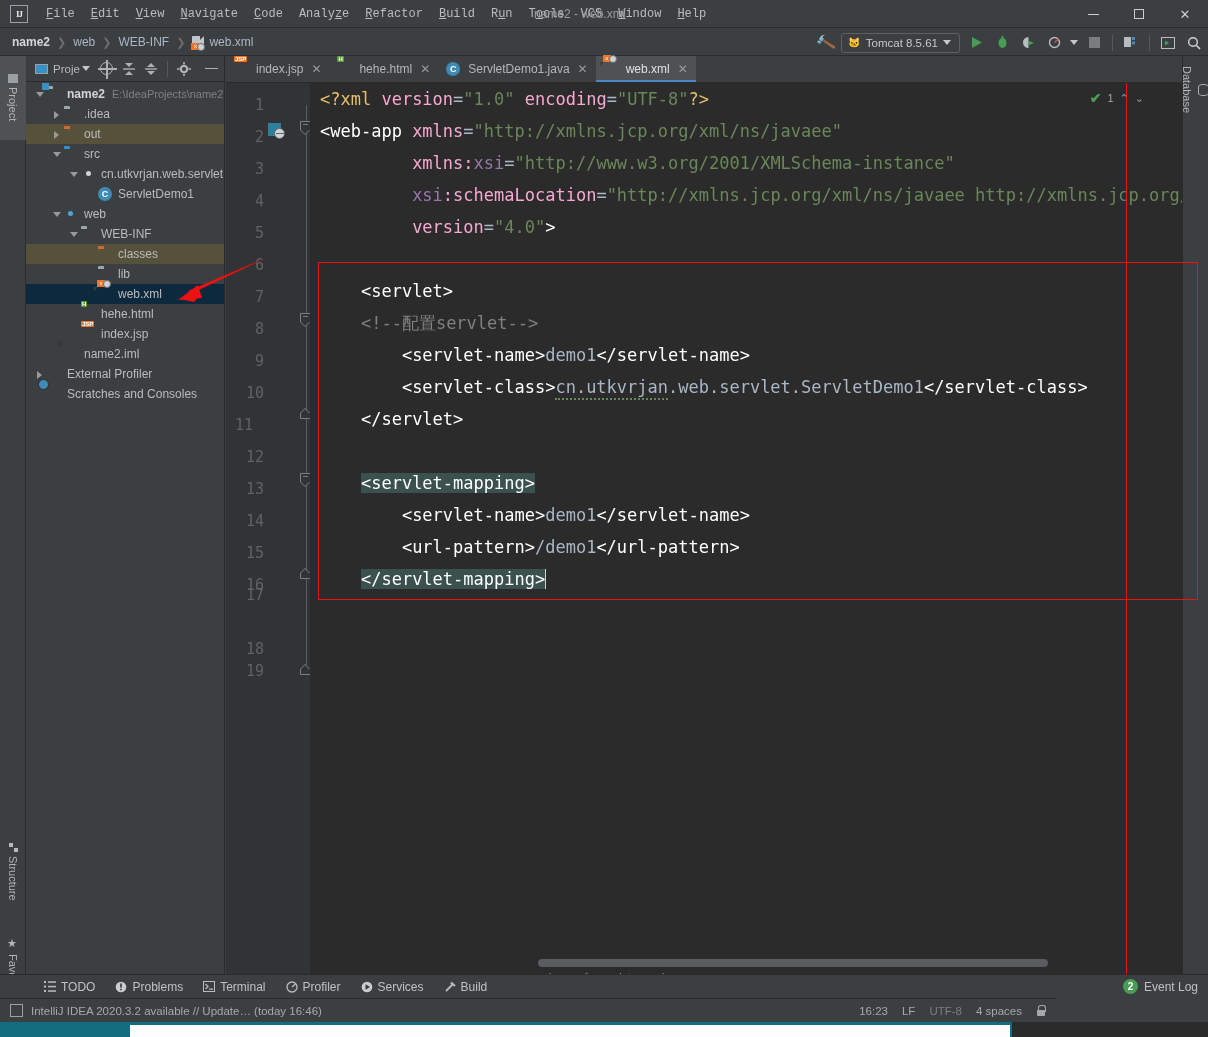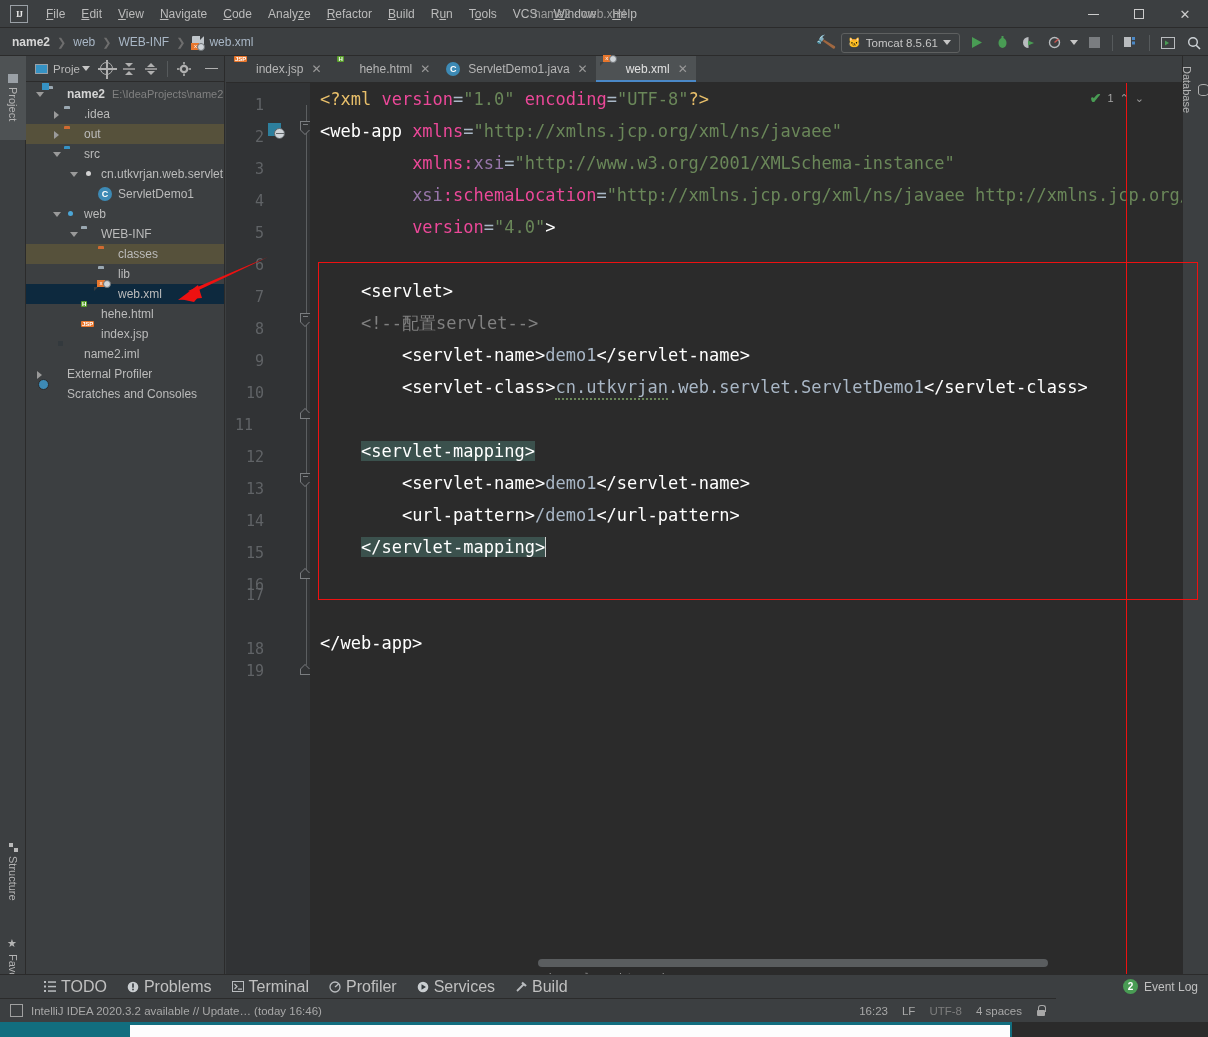--- a/index.html
+++ b/index.html
@@ -17,21 +17,21 @@
     position: absolute; top: 0; left: 0; width: 1208px; height: 28px;
     background: #3c3f41; display: flex; align-items: center;
     border-bottom: 1px solid #2b2b2b;
   }
   .ij-logo {
     width: 18px; height: 18px; margin-left: 10px; margin-right: 10px;
     background: #3c3f41; border: 1px solid #9aa0a6; color: #e8e8e8;
     font-size: 9px; font-weight: bold; font-family: "Liberation Serif", serif;
     display: flex; align-items: center; justify-content: center; letter-spacing: -1px;
   }
-  .menu { display: flex; align-items: center; }
+  .menu { display: flex; align-items: center; font-family: Liberation Mono, monospace; }
   .menu-item {
     font-size: 12px; color: #bbbbbb; padding: 3px 8px; white-space: nowrap;
   }
   .menu-item u { text-decoration: underline; }
   .win-title {
     position: absolute; left: 534px; top: 7px;
     font-size: 12px; color: #9c9c9c;
   }
   .win-ctrls { position: absolute; right: 0; top: 0; display: flex; height: 28px; }
   .win-btn {
@@ -214,21 +214,21 @@
   .code {
     position: absolute; left: 84px; top: 27px; right: 0; height: 903px;
     overflow: hidden; background: #2b2b2b;
   }
   .cline {
     height: 32px; line-height: 32px; white-space: pre;
     font-family: "DejaVu Sans Mono", monospace; font-size: 17px;
     padding-left: 10px; color: #a9b7c6;
   }
   .tg { color: #ffffff; }
-  .at { color: #ec4899; }
+  .at { color: #f9a8d4; }
   .va { color: #6a8759; }
   .ns { color: #9876aa; }
   .tx { color: #a9b7c6; }
   .cm { color: #808080; }
   .pun { color: #e8bf6a; }
   .hl { background: #3b514d; }
   .wavy { border-bottom: 2px dotted #6a8759; padding-bottom:1px; }
 
   .redbox {
     position: absolute; left: 318px; top: 262px; width: 880px; height: 338px;
@@ -267,21 +267,21 @@
     position: absolute; left: 84px; bottom: 0; right: 0; height: 18px;
     display: flex; align-items: center; font-size: 11px; color: #9a9a9a; padding-left: 225px;
   }
   .crumb-bot .s { color: #6e6e6e; margin: 0 6px; }
 
   
   .toolwin {
     position: absolute; left: 0; bottom: 39px; width: 1208px; height: 24px;
     background: #3c3f41; display: flex; align-items: center; border-top: 1px solid #2b2b2b;
   }
-  .twi { display: flex; align-items: center; gap: 5px; font-size: 16px; color: #c0c0c0; padding: 0 10px; }
+  .twi { display: flex; align-items: center; gap: 5px; font-size: 12px; color: #c0c0c0; padding: 0 10px; }
   .twi .ic { font-size: 11px; display:flex; align-items:center; }
   .elog { position: absolute; right: 10px; display: flex; align-items: center; gap: 6px; font-size: 12px; color: #c0c0c0; }
   .elog .cnt {
     width: 15px; height: 15px; border-radius: 50%; background: #499c54; color: #fff;
     font-size: 10px; display: flex; align-items: center; justify-content: center; font-weight: bold;
   }
   .statusbar {
     position: absolute; left: 0; bottom: 15px; width: 1056px; height: 24px;
     background: #3c3f41; display: flex; align-items: center; border-top: 1px solid #2b2b2b;
   }
@@ -665,28 +665,28 @@
         <div class="cline" style="top: 0px;"><span class="pun">&lt;?xml </span><span class="at">version</span><span class="tx">=</span><span class="va">"1.0"</span><span class="tx"> </span><span class="at">encoding</span><span class="tx">=</span><span class="va">"UTF-8"</span><span class="pun">?&gt;</span></div>
         <div class="cline" style="top: 32px;"><span class="tg">&lt;web-app </span><span class="at">xmlns</span><span class="tx">=</span><span class="va">"http://xmlns.jcp.org/xml/ns/javaee"</span></div>
         <div class="cline" style="top: 64px;"><span class="tx">         </span><span class="at">xmlns:</span><span class="ns">xsi</span><span class="tx">=</span><span class="va">"http://www.w3.org/2001/XMLSchema-instance"</span></div>
         <div class="cline" style="top: 96px;"><span class="tx">         </span><span class="ns">xsi</span><span class="at">:schemaLocation</span><span class="tx">=</span><span class="va">"http://xmlns.jcp.org/xml/ns/javaee http://xmlns.jcp.org/xml/ns/javaee/web-app_4_0.xsd"</span></div>
         <div class="cline" style="top: 128px;"><span class="tx">         </span><span class="at">version</span><span class="tx">=</span><span class="va">"4.0"</span><span class="tg">&gt;</span></div>
         <div class="cline" style="top: 160px;">&nbsp;</div>
         <div class="cline" style="top: 224px;"><span class="tx">    </span><span class="tg">&lt;servlet&gt;</span></div>
         <div class="cline" style="top: 192px;"><span class="tx">    </span><span class="cm">&lt;!--配置servlet--&gt;</span></div>
         <div class="cline" style="top: 256px;"><span class="tx">        </span><span class="tg">&lt;servlet-name&gt;</span><span class="tx">demo1</span><span class="tg">&lt;/servlet-name&gt;</span></div>
         <div class="cline" style="top: 288px;"><span class="tx">        </span><span class="tg">&lt;servlet-class&gt;</span><span class="wavy">cn.utkvrjan</span><span class="tx">.web.servlet.ServletDemo1</span><span class="tg">&lt;/servlet-class&gt;</span></div>
+        <div class="cline" style="top: 320px;"><span class="tx">    </span><span class="tg">&lt;/servlet&gt;</span></div>
         <div class="cline" style="top: 352px;">&nbsp;</div>
         <div class="cline" style="top: 384px;"><span class="tx">    </span><span class="tg hl">&lt;servlet-mapping&gt;</span></div>
         <div class="cline" style="top: 416px;"><span class="tx">        </span><span class="tg">&lt;servlet-name&gt;</span><span class="tx">demo1</span><span class="tg">&lt;/servlet-name&gt;</span></div>
         <div class="cline" style="top: 448px;"><span class="tx">        </span><span class="tg">&lt;url-pattern&gt;</span><span class="tx">/demo1</span><span class="tg">&lt;/url-pattern&gt;</span></div>
         <div class="cline" style="top: 480px;"><span class="tx">    </span><span class="tg hl">&lt;/servlet-mapping&gt;</span><span style="border-left:1.5px solid #d0d0d0;"></span></div>
         <div class="cline" style="top: 512px;">&nbsp;</div>
         <div class="cline" style="top: 544px;">&nbsp;</div>
-        <div class="cline" style="top: 576px;"><span class="tg">&lt;/web-app&gt;</span></div>
       </div>
 
     <div class="codeline-red" style="left:900px;"></div>
 
     <div class="insp-widget">
       <span class="chk">✔</span>
       <span>1</span>
       <span class="chev">⌃</span>
       <span class="chev">⌄</span>
     </div>

